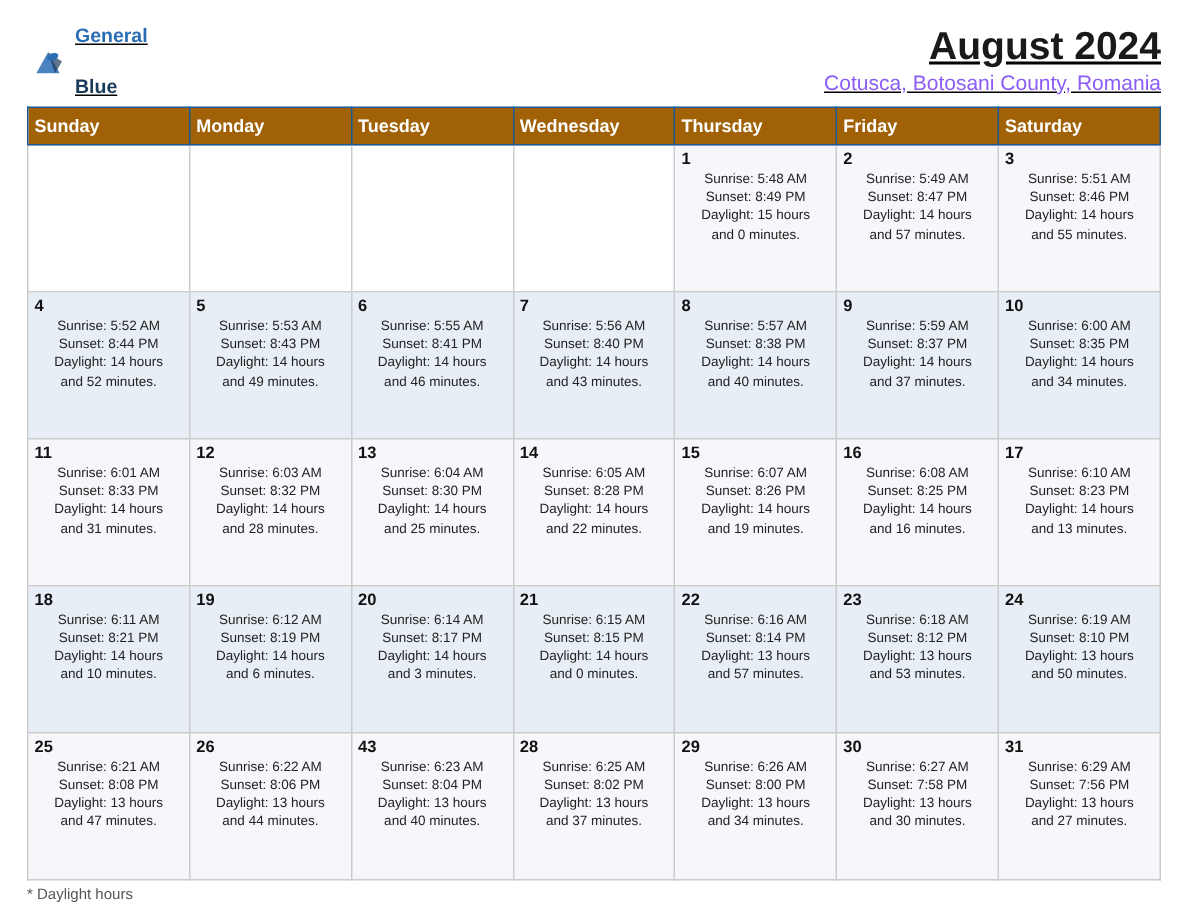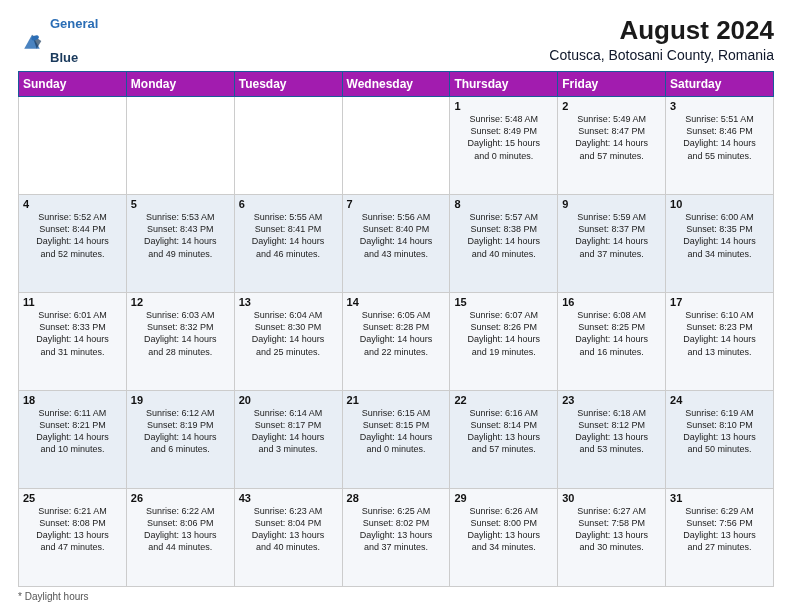--- a/index.html
+++ b/index.html
@@ -15,20 +15,21 @@
       height: 612px;
       padding: 16px 18px 10px 18px;
       display: flex;
       flex-direction: column;
     }
     .header-row {
       display: flex;
       align-items: flex-start;
       justify-content: space-between;
       margin-bottom: 6px;
+      text-decoration: underline;
     }
     .logo {
       display: flex;
       align-items: center;
       gap: 4px;
     }
     .logo-bird {
       width: 28px;
       height: 28px;
     }
@@ -36,30 +37,30 @@
       text-align: right;
     }
     .calendar-title {
       font-size: 26px;
       font-weight: bold;
       color: #1a1a1a;
       line-height: 1.1;
     }
     .calendar-subtitle {
       font-size: 14px;
-      color: #0f172a;
+      color: #8b5cf6;
       margin-top: 2px;
     }
     .calendar-table {
       width: 100%;
       border-collapse: collapse;
       flex: 1;
     }
     .calendar-table thead tr th {
-      background: #a21caf;
+      background: #a16207;
       color: #fff;
       font-size: 12px;
       font-weight: bold;
       padding: 5px 4px;
       text-align: left;
       border: 1px solid #1a5a9a;
     }
     .calendar-table tbody tr td {
       border: 1px solid #ccc;
       vertical-align: top;

